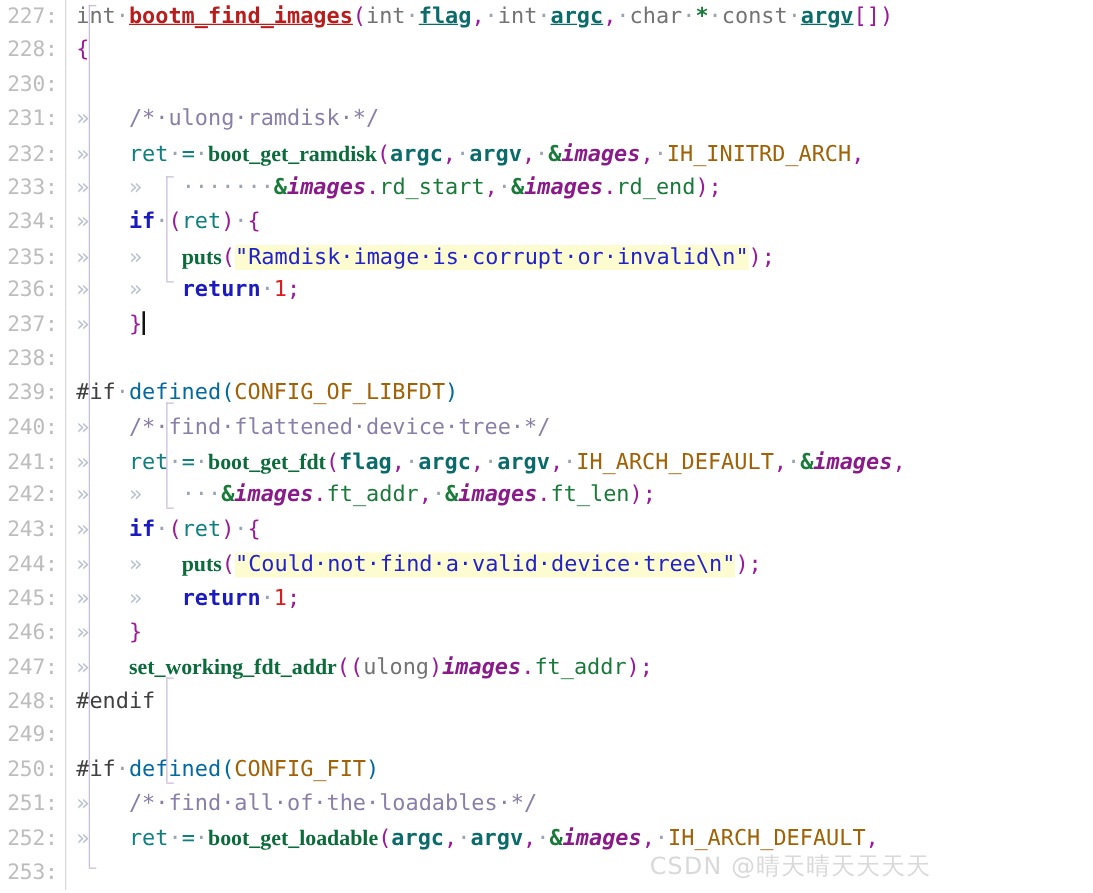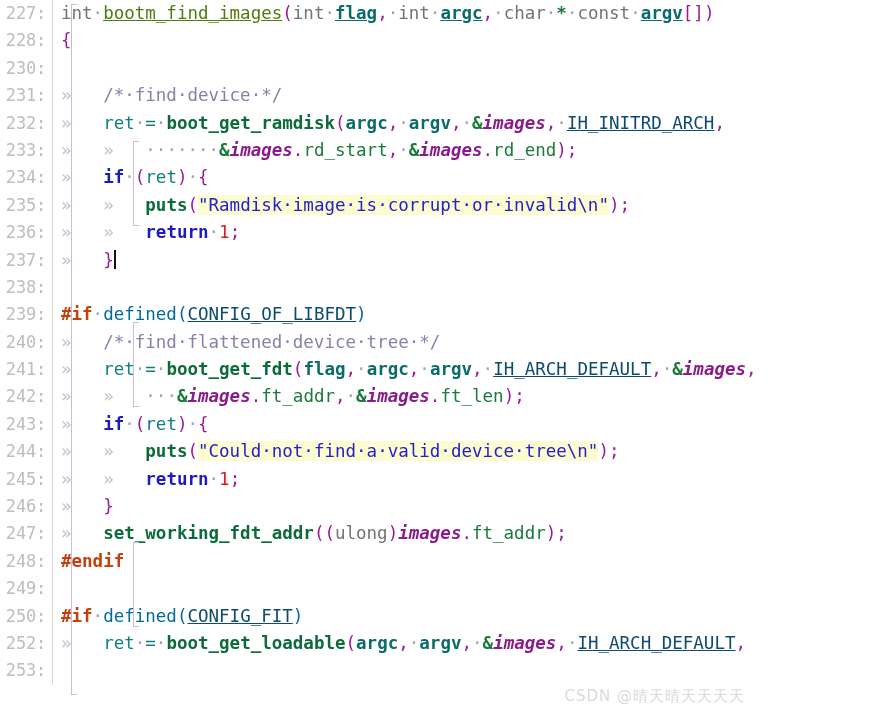--- a/index.html
+++ b/index.html
@@ -51,27 +51,27 @@
     position: relative;
     flex: 1;
     padding-left: 8px;
     white-space: pre;
     overflow: visible;
   }
 
   
   .tok-type      { color: #737373; }            
   .tok-kw        { color: #1b1bbf; font-weight: bold; }  
-  .tok-pp        { color: #c2410c; font-weight: bold; }  
-  .tok-fn        { color: #0b6b3a; font-weight: bold; }  
-  .tok-fndecl    { color: #4d7c0f; font-weight: normal; text-decoration: underline; }
+  .tok-pp        { color: #404040; font-weight: normal; }  
+  .tok-fn        { color: #0b6b3a; font-weight: bold; font-family: Liberation Serif, serif; }  
+  .tok-fndecl    { color: #b91c1c; font-weight: bold; text-decoration: underline; }
   .tok-ident     { color: #0f7f7f; }            
   .tok-param     { color: #0b6b6b; font-weight: bold; text-decoration: underline; }
   .tok-arg       { color: #0b6b6b; font-weight: bold; }
-  .tok-macro     { color: #0c4a6e; text-decoration: underline; }            
+  .tok-macro     { color: #a16207; }            
   .tok-num       { color: #e01b1b; }
   .tok-str       { color: #2222cc; background: #fdfbd0; }
   .tok-punc      { color: #9a1b9a; }            
   .tok-op        { color: #0f7f7f; }
   .tok-var       { color: #8a1a8a; font-weight: bold; font-style: italic; }
   .tok-member    { color: #1a7a3a; }
   .tok-comment   { color: #8a7fa8; }
   .tok-commentpp { color: #0369a1; }
   .tok-amp       { color: #1a7a3a; font-weight: bold; }
   .tok-dot       { color: #9a1b9a; }
@@ -100,53 +100,54 @@
     background: #111111;
     vertical-align: -3px;
     margin-left: 0px;
   }
   .watermark {
     position: absolute;
     right: 14px;
     bottom: 8px;
     color: #d9d9d9;
     font-family: "DejaVu Sans", "Liberation Sans", sans-serif;
-    font-size: 15px;
+    font-size: 19px;
     letter-spacing: 1px;
     user-select: none;
   }
 </style>
 </head>
 <body>
 
 <div id="editor">
   <div class="code-area">
       <div class="line"><div class="gutter">227:</div><div class="gutter-sep"></div><div class="content"><span class="tok-type">int</span><span class="ws-sdot">·</span><span class="tok-fndecl">bootm_find_images</span><span class="tok-punc">(</span><span class="tok-type">int</span><span class="ws-sdot">·</span><span class="tok-param">flag</span><span class="tok-punc">,</span><span class="ws-sdot">·</span><span class="tok-type">int</span><span class="ws-sdot">·</span><span class="tok-param">argc</span><span class="tok-punc">,</span><span class="ws-sdot">·</span><span class="tok-type">char</span><span class="ws-sdot">·</span><span class="tok-star">*</span><span class="ws-sdot">·</span><span class="tok-type">const</span><span class="ws-sdot">·</span><span class="tok-param">argv</span><span class="tok-punc">[]</span><span class="tok-punc">)</span></div></div>
       <div class="line"><div class="gutter">228:</div><div class="gutter-sep"></div><div class="content"><span class="tok-punc">{</span></div></div>
       <div class="line"><div class="gutter">230:</div><div class="gutter-sep"></div><div class="content"></div></div>
-      <div class="line"><div class="gutter">231:</div><div class="gutter-sep"></div><div class="content"><span class="ws-tab">»</span><span class="ws-tab">   </span><span class="tok-comment">/*·find·device·*/</span></div></div>
+      <div class="line"><div class="gutter">231:</div><div class="gutter-sep"></div><div class="content"><span class="ws-tab">»</span><span class="ws-tab">   </span><span class="tok-comment">/*·ulong·ramdisk·*/</span></div></div>
       <div class="line"><div class="gutter">232:</div><div class="gutter-sep"></div><div class="content"><span class="ws-tab">»</span><span class="ws-tab">   </span><span class="tok-ident">ret</span><span class="ws-sdot">·</span><span class="tok-op">=</span><span class="ws-sdot">·</span><span class="tok-fn">boot_get_ramdisk</span><span class="tok-punc">(</span><span class="tok-arg">argc</span><span class="tok-punc">,</span><span class="ws-sdot">·</span><span class="tok-arg">argv</span><span class="tok-punc">,</span><span class="ws-sdot">·</span><span class="tok-amp">&amp;</span><span class="tok-var">images</span><span class="tok-punc">,</span><span class="ws-sdot">·</span><span class="tok-macro">IH_INITRD_ARCH</span><span class="tok-punc">,</span></div></div>
       <div class="line"><div class="gutter">233:</div><div class="gutter-sep"></div><div class="content"><span class="ws-tab">»</span><span class="ws-tab">   </span><span class="ws-tab">»</span><span class="ws-tab">   </span><span class="ws-dot">·······</span><span class="tok-amp">&amp;</span><span class="tok-var">images</span><span class="tok-dot">.</span><span class="tok-member">rd_start</span><span class="tok-punc">,</span><span class="ws-sdot">·</span><span class="tok-amp">&amp;</span><span class="tok-var">images</span><span class="tok-dot">.</span><span class="tok-member">rd_end</span><span class="tok-punc">)</span><span class="tok-punc">;</span></div></div>
       <div class="line"><div class="gutter">234:</div><div class="gutter-sep"></div><div class="content"><span class="ws-tab">»</span><span class="ws-tab">   </span><span class="tok-kw">if</span><span class="ws-sdot">·</span><span class="tok-punc">(</span><span class="tok-ident">ret</span><span class="tok-punc">)</span><span class="ws-sdot">·</span><span class="tok-punc">{</span></div></div>
       <div class="line"><div class="gutter">235:</div><div class="gutter-sep"></div><div class="content"><span class="ws-tab">»</span><span class="ws-tab">   </span><span class="ws-tab">»</span><span class="ws-tab">   </span><span class="tok-fn">puts</span><span class="tok-punc">(</span><span class="tok-str">"Ramdisk·image·is·corrupt·or·invalid\n"</span><span class="tok-punc">)</span><span class="tok-punc">;</span></div></div>
       <div class="line"><div class="gutter">236:</div><div class="gutter-sep"></div><div class="content"><span class="ws-tab">»</span><span class="ws-tab">   </span><span class="ws-tab">»</span><span class="ws-tab">   </span><span class="tok-kw">return</span><span class="ws-sdot">·</span><span class="tok-num">1</span><span class="tok-punc">;</span></div></div>
       <div class="line"><div class="gutter">237:</div><div class="gutter-sep"></div><div class="content"><span class="ws-tab">»</span><span class="ws-tab">   </span><span class="tok-punc">}</span><span class="caret"></span></div></div>
       <div class="line"><div class="gutter">238:</div><div class="gutter-sep"></div><div class="content"></div></div>
       <div class="line"><div class="gutter">239:</div><div class="gutter-sep"></div><div class="content"><span class="tok-pp">#if</span><span class="ws-sdot">·</span><span class="tok-commentpp">defined</span><span class="tok-commentpp">(</span><span class="tok-macro">CONFIG_OF_LIBFDT</span><span class="tok-commentpp">)</span></div></div>
       <div class="line"><div class="gutter">240:</div><div class="gutter-sep"></div><div class="content"><span class="ws-tab">»</span><span class="ws-tab">   </span><span class="tok-comment">/*·find·flattened·device·tree·*/</span></div></div>
       <div class="line"><div class="gutter">241:</div><div class="gutter-sep"></div><div class="content"><span class="ws-tab">»</span><span class="ws-tab">   </span><span class="tok-ident">ret</span><span class="ws-sdot">·</span><span class="tok-op">=</span><span class="ws-sdot">·</span><span class="tok-fn">boot_get_fdt</span><span class="tok-punc">(</span><span class="tok-arg">flag</span><span class="tok-punc">,</span><span class="ws-sdot">·</span><span class="tok-arg">argc</span><span class="tok-punc">,</span><span class="ws-sdot">·</span><span class="tok-arg">argv</span><span class="tok-punc">,</span><span class="ws-sdot">·</span><span class="tok-macro">IH_ARCH_DEFAULT</span><span class="tok-punc">,</span><span class="ws-sdot">·</span><span class="tok-amp">&amp;</span><span class="tok-var">images</span><span class="tok-punc">,</span></div></div>
       <div class="line"><div class="gutter">242:</div><div class="gutter-sep"></div><div class="content"><span class="ws-tab">»</span><span class="ws-tab">   </span><span class="ws-tab">»</span><span class="ws-tab">   </span><span class="ws-dot">···</span><span class="tok-amp">&amp;</span><span class="tok-var">images</span><span class="tok-dot">.</span><span class="tok-member">ft_addr</span><span class="tok-punc">,</span><span class="ws-sdot">·</span><span class="tok-amp">&amp;</span><span class="tok-var">images</span><span class="tok-dot">.</span><span class="tok-member">ft_len</span><span class="tok-punc">)</span><span class="tok-punc">;</span></div></div>
       <div class="line"><div class="gutter">243:</div><div class="gutter-sep"></div><div class="content"><span class="ws-tab">»</span><span class="ws-tab">   </span><span class="tok-kw">if</span><span class="ws-sdot">·</span><span class="tok-punc">(</span><span class="tok-ident">ret</span><span class="tok-punc">)</span><span class="ws-sdot">·</span><span class="tok-punc">{</span></div></div>
       <div class="line"><div class="gutter">244:</div><div class="gutter-sep"></div><div class="content"><span class="ws-tab">»</span><span class="ws-tab">   </span><span class="ws-tab">»</span><span class="ws-tab">   </span><span class="tok-fn">puts</span><span class="tok-punc">(</span><span class="tok-str">"Could·not·find·a·valid·device·tree\n"</span><span class="tok-punc">)</span><span class="tok-punc">;</span></div></div>
       <div class="line"><div class="gutter">245:</div><div class="gutter-sep"></div><div class="content"><span class="ws-tab">»</span><span class="ws-tab">   </span><span class="ws-tab">»</span><span class="ws-tab">   </span><span class="tok-kw">return</span><span class="ws-sdot">·</span><span class="tok-num">1</span><span class="tok-punc">;</span></div></div>
       <div class="line"><div class="gutter">246:</div><div class="gutter-sep"></div><div class="content"><span class="ws-tab">»</span><span class="ws-tab">   </span><span class="tok-punc">}</span></div></div>
       <div class="line"><div class="gutter">247:</div><div class="gutter-sep"></div><div class="content"><span class="ws-tab">»</span><span class="ws-tab">   </span><span class="tok-fn">set_working_fdt_addr</span><span class="tok-punc">(</span><span class="tok-punc">(</span><span class="tok-type">ulong</span><span class="tok-punc">)</span><span class="tok-var">images</span><span class="tok-dot">.</span><span class="tok-member">ft_addr</span><span class="tok-punc">)</span><span class="tok-punc">;</span></div></div>
       <div class="line"><div class="gutter">248:</div><div class="gutter-sep"></div><div class="content"><span class="tok-pp">#endif</span></div></div>
       <div class="line"><div class="gutter">249:</div><div class="gutter-sep"></div><div class="content"></div></div>
       <div class="line"><div class="gutter">250:</div><div class="gutter-sep"></div><div class="content"><span class="tok-pp">#if</span><span class="ws-sdot">·</span><span class="tok-commentpp">defined</span><span class="tok-commentpp">(</span><span class="tok-macro">CONFIG_FIT</span><span class="tok-commentpp">)</span></div></div>
+      <div class="line"><div class="gutter">251:</div><div class="gutter-sep"></div><div class="content"><span class="ws-tab">»</span><span class="ws-tab">   </span><span class="tok-comment">/*·find·all·of·the·loadables·*/</span></div></div>
       <div class="line"><div class="gutter">252:</div><div class="gutter-sep"></div><div class="content"><span class="ws-tab">»</span><span class="ws-tab">   </span><span class="tok-ident">ret</span><span class="ws-sdot">·</span><span class="tok-op">=</span><span class="ws-sdot">·</span><span class="tok-fn">boot_get_loadable</span><span class="tok-punc">(</span><span class="tok-arg">argc</span><span class="tok-punc">,</span><span class="ws-sdot">·</span><span class="tok-arg">argv</span><span class="tok-punc">,</span><span class="ws-sdot">·</span><span class="tok-amp">&amp;</span><span class="tok-var">images</span><span class="tok-punc">,</span><span class="ws-sdot">·</span><span class="tok-macro">IH_ARCH_DEFAULT</span><span class="tok-punc">,</span></div></div>
       <div class="line"><div class="gutter">253:</div><div class="gutter-sep"></div><div class="content"></div></div>
     </div>
   <div class="watermark">CSDN @晴天晴天天天天</div>
 <div class="guide" style="left: 71px; top: 4px; height: 690px;"></div>
     <div class="guide-h" style="left: 71px; top: 4px; width: 6px;"></div>
     <div class="guide-h" style="left: 71px; top: 694px; width: 6px;"></div>
     <div class="guide" style="left: 133px; top: 141px; height: 84px;"></div>
     <div class="guide-h" style="left: 133px; top: 141px; width: 6px;"></div>
     <div class="guide-h" style="left: 133px; top: 225px; width: 6px;"></div>

